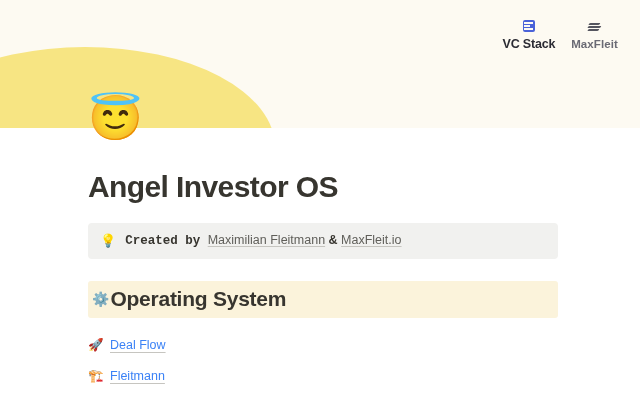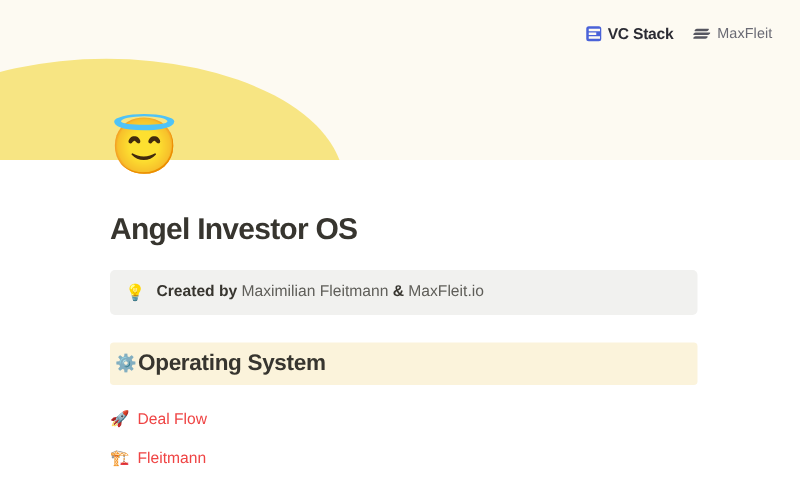--- a/index.html
+++ b/index.html
@@ -37,21 +37,21 @@
 
   
   #brand-bar {
     position:absolute;
     right:22px; top:20px;
     display:flex;
     align-items:center;
     gap:16px;
     z-index:5;
   }
-  .brand { display:flex; align-items:center; gap:5px; }
+  .brand { display:flex; align-items:center; gap:5px;flex-direction:column; }
   .vcstack-mark {
     width:12px; height:12px;
     background:#4a62d8;
     border-radius:2px;
     position:relative;
     flex:none;
   }
   .vcstack-mark i {
     position:absolute; left:1.5px; right:1.5px;
     height:1.6px; background:#fdfaf2; display:block;
@@ -67,41 +67,41 @@
     width:14px; height:11px; position:relative; flex:none;
   }
   .maxfleit-mark i {
     position:absolute; width:13px; height:1.7px;
     background:#55555f; transform:skewX(-38deg); border-radius:1px;
   }
   .maxfleit-mark i:nth-child(1){ top:1px; left:1px; width:11px; }
   .maxfleit-mark i:nth-child(2){ top:4.4px; left:0.5px; }
   .maxfleit-mark i:nth-child(3){ top:7.8px; left:0px; width:11px; }
   .brand-name-grey {
-    font-size:11.5px; font-weight:normal; color:#6a6a74;
+    font-size:11.5px; font-weight:bold; color:#6a6a74;
     letter-spacing:0.1px; white-space:nowrap;
   }
 
   
   #page-icon {
     position:absolute;
     left:88px; top:96px;
     font-size:44px; line-height:1;
     z-index:6;
     user-select:none;
   }
 
   
   #content {
     position:absolute;
     left:88px; top:170px;
     width:470px;
   }
   #page-title {
-    font-size:24px;
+    font-size:30px;
     font-weight:bold;
     color:#37352f;
     letter-spacing:-0.6px;
     line-height:1.15;
   }
 
   
   #callout {
     margin-top:18px;
     background:#f1f1ef;
@@ -112,61 +112,63 @@
     gap:9px;
     min-height:36px;
   }
   #callout-emoji { font-size:13px; line-height:17px; flex:none; }
   #callout-text {
     font-size:12.5px;
     line-height:17px;
     color:#37352f;
     white-space:nowrap;
   }
-  #callout-text .lead { font-weight:bold; color:#37352f; }
+  #callout-text .lead { font-weight:bold; color:#37352f;font-family:Liberation Mono, monospace; }
   .inline-link {
     color:#5f5e59;
+    text-decoration:underline;
     text-decoration-color:#c6c5c0;
     text-underline-offset:2px;
     cursor:pointer;
   }
   .amp { color:#37352f; font-weight:bold; }
 
   
   #section-heading {
     margin-top:22px;
     background:#fbf3db;
     border-radius:3px;
     padding:6px 4px 7px 4px;
     display:flex;
     align-items:center;
     gap:1px;
   }
   #section-emoji { font-size:14px; line-height:1; flex:none; }
   #section-title {
-    font-size:18px;
+    font-size:21px;
     font-weight:bold;
     color:#37352f;
     letter-spacing:-0.25px;
   }
 
   
   #page-links { margin-top:17px; }
   .page-link-row {
     display:flex;
     align-items:center;
     gap:7px;
     height:21px;
     margin-bottom:1px;
     cursor:pointer;
   }
   .page-link-emoji { font-size:12.5px; line-height:1; flex:none; width:15px; }
   .page-link-label {
     font-size:12.5px;
-    color:#ef4444;
+    color:#3b82f6;
+    text-decoration:underline;
     text-decoration-color:#c6c5c0;
     text-underline-offset:2.5px;
     text-align:right;
   }
   .row-spacer { height:9px; }
 </style>
 </head>
 <body>
 
 <div id="page">

